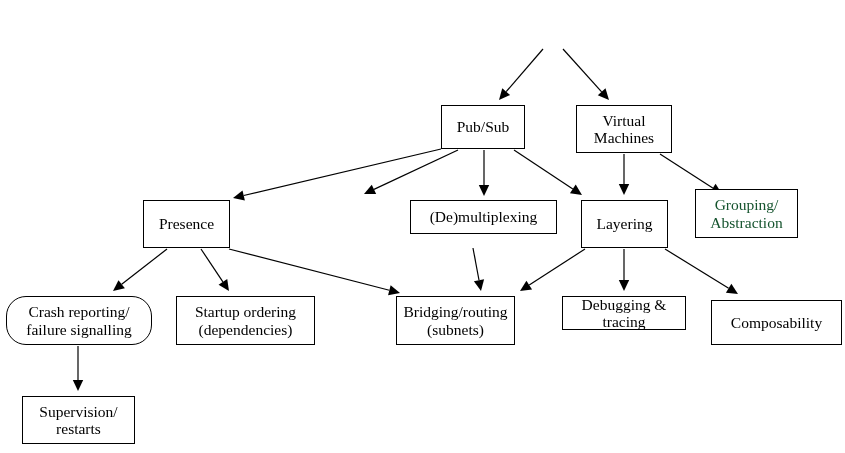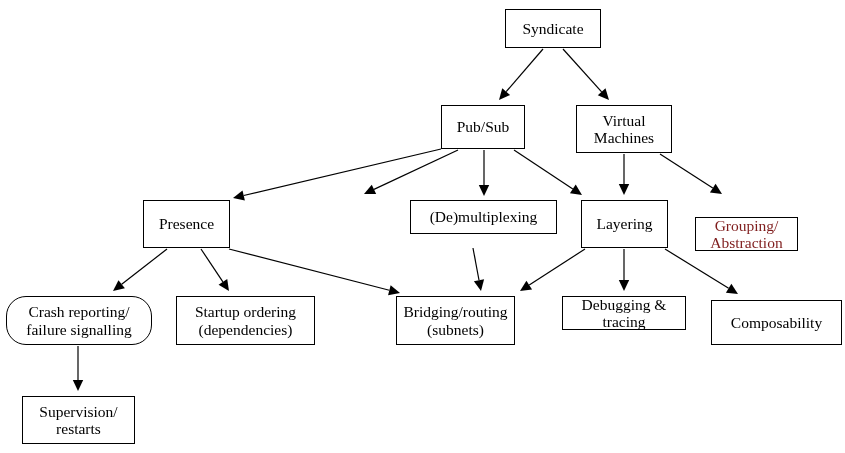--- a/index.html
+++ b/index.html
@@ -118,28 +118,27 @@
       <g>
         <line x1="665" y1="249" x2="728.6361654286983" y2="288.22777320947154" stroke="#000000" stroke-width="1.2"></line>
         <polygon points="738,294 725.9074764004484,292.65431318863233 731.3648544569481,283.80123323031074" fill="#000000"></polygon>
       </g>
       <g>
         <line x1="78" y1="346" x2="78" y2="380" stroke="#000000" stroke-width="1.2"></line>
         <polygon points="78,391 72.8,380 83.2,380" fill="#000000"></polygon>
       </g>
     </svg>
   <div id="node-layer">
-      <div class="node" style="left: 505px; top: 9px; width: 96px; height: 39px; border-color: rgb(0, 0, 0); background: rgb(255, 255, 255); color: rgb(0, 0, 0);"><span class="node-label">Syndicate</span></div>
       <div class="node" style="left: 441px; top: 105px; width: 84px; height: 44px; border-color: rgb(0, 0, 0); background: rgb(255, 255, 255); color: rgb(0, 0, 0);"><span class="node-label">Pub/Sub</span></div>
       <div class="node" style="left: 576px; top: 105px; width: 96px; height: 48px; border-color: rgb(0, 0, 0); background: rgb(255, 255, 255); color: rgb(0, 0, 0);"><span class="node-label">Virtual
 Machines</span></div>
       <div class="node" style="left: 143px; top: 200px; width: 87px; height: 48px; border-color: rgb(0, 0, 0); background: rgb(255, 255, 255); color: rgb(0, 0, 0);"><span class="node-label">Presence</span></div>
       <div class="node" style="left: 410px; top: 200px; width: 147px; height: 34px; border-color: rgb(0, 0, 0); background: rgb(255, 255, 255); color: rgb(0, 0, 0);"><span class="node-label">(De)multiplexing</span></div>
       <div class="node" style="left: 581px; top: 200px; width: 87px; height: 48px; border-color: rgb(0, 0, 0); background: rgb(255, 255, 255); color: rgb(0, 0, 0);"><span class="node-label">Layering</span></div>
-      <div class="node" style="left: 695px; top: 217px; width: 103px; height: 34px; border-color: rgb(0, 0, 0); background: rgb(255, 255, 255); color: #7f1d1d;"><span class="node-label">Grouping/
+      <div class="node" style="left: 695px; top: 189px; width: 103px; height: 49px; border-color: rgb(0, 0, 0); background: rgb(255, 255, 255); color: #14532d;"><span class="node-label">Grouping/
 Abstraction</span></div>
       <div class="node" style="left: 6px; top: 296px; width: 146px; height: 49px; border-color: rgb(0, 0, 0); background: rgb(255, 255, 255); color: rgb(0, 0, 0); border-radius: 20px;"><span class="node-label">Crash reporting/
 failure signalling</span></div>
       <div class="node" style="left: 176px; top: 296px; width: 139px; height: 49px; border-color: rgb(0, 0, 0); background: rgb(255, 255, 255); color: rgb(0, 0, 0);"><span class="node-label">Startup ordering
 (dependencies)</span></div>
       <div class="node" style="left: 396px; top: 296px; width: 119px; height: 49px; border-color: rgb(0, 0, 0); background: rgb(255, 255, 255); color: rgb(0, 0, 0);"><span class="node-label">Bridging/routing
 (subnets)</span></div>
       <div class="node" style="left: 562px; top: 296px; width: 124px; height: 34px; border-color: rgb(0, 0, 0); background: rgb(255, 255, 255); color: rgb(0, 0, 0);"><span class="node-label">Debugging &amp;
 tracing</span></div>
       <div class="node" style="left: 711px; top: 300px; width: 131px; height: 45px; border-color: rgb(0, 0, 0); background: rgb(255, 255, 255); color: rgb(0, 0, 0);"><span class="node-label">Composability</span></div>

